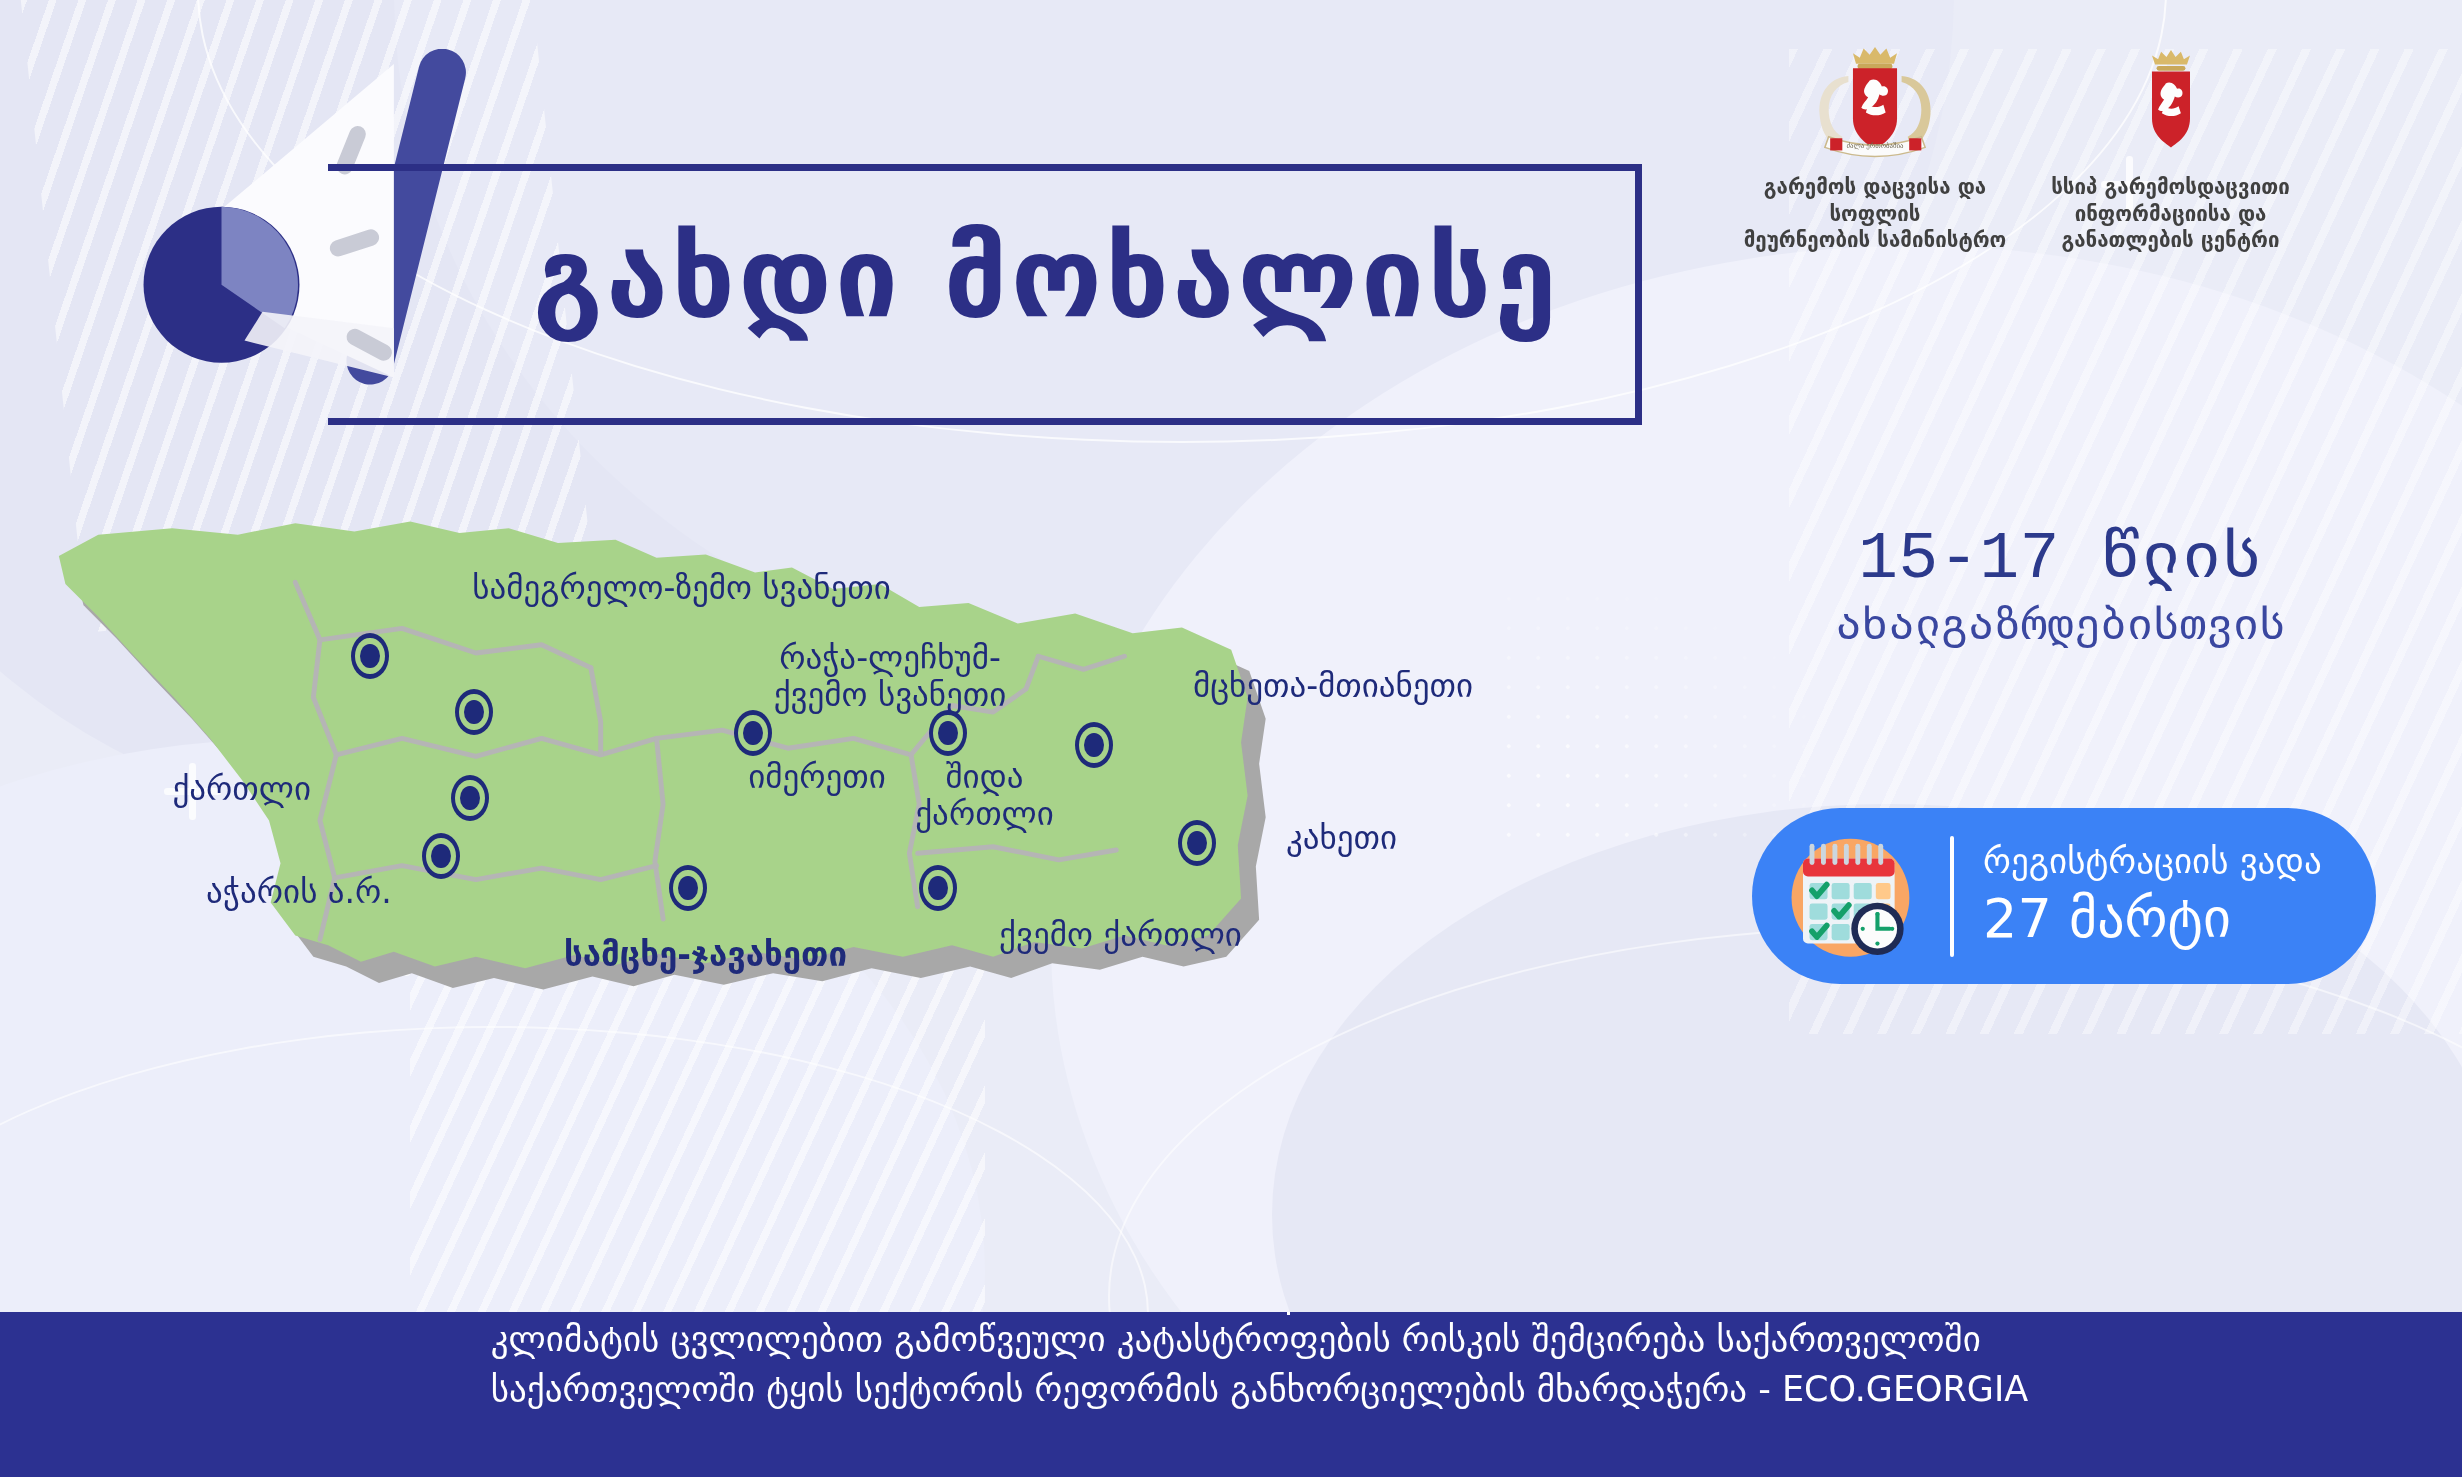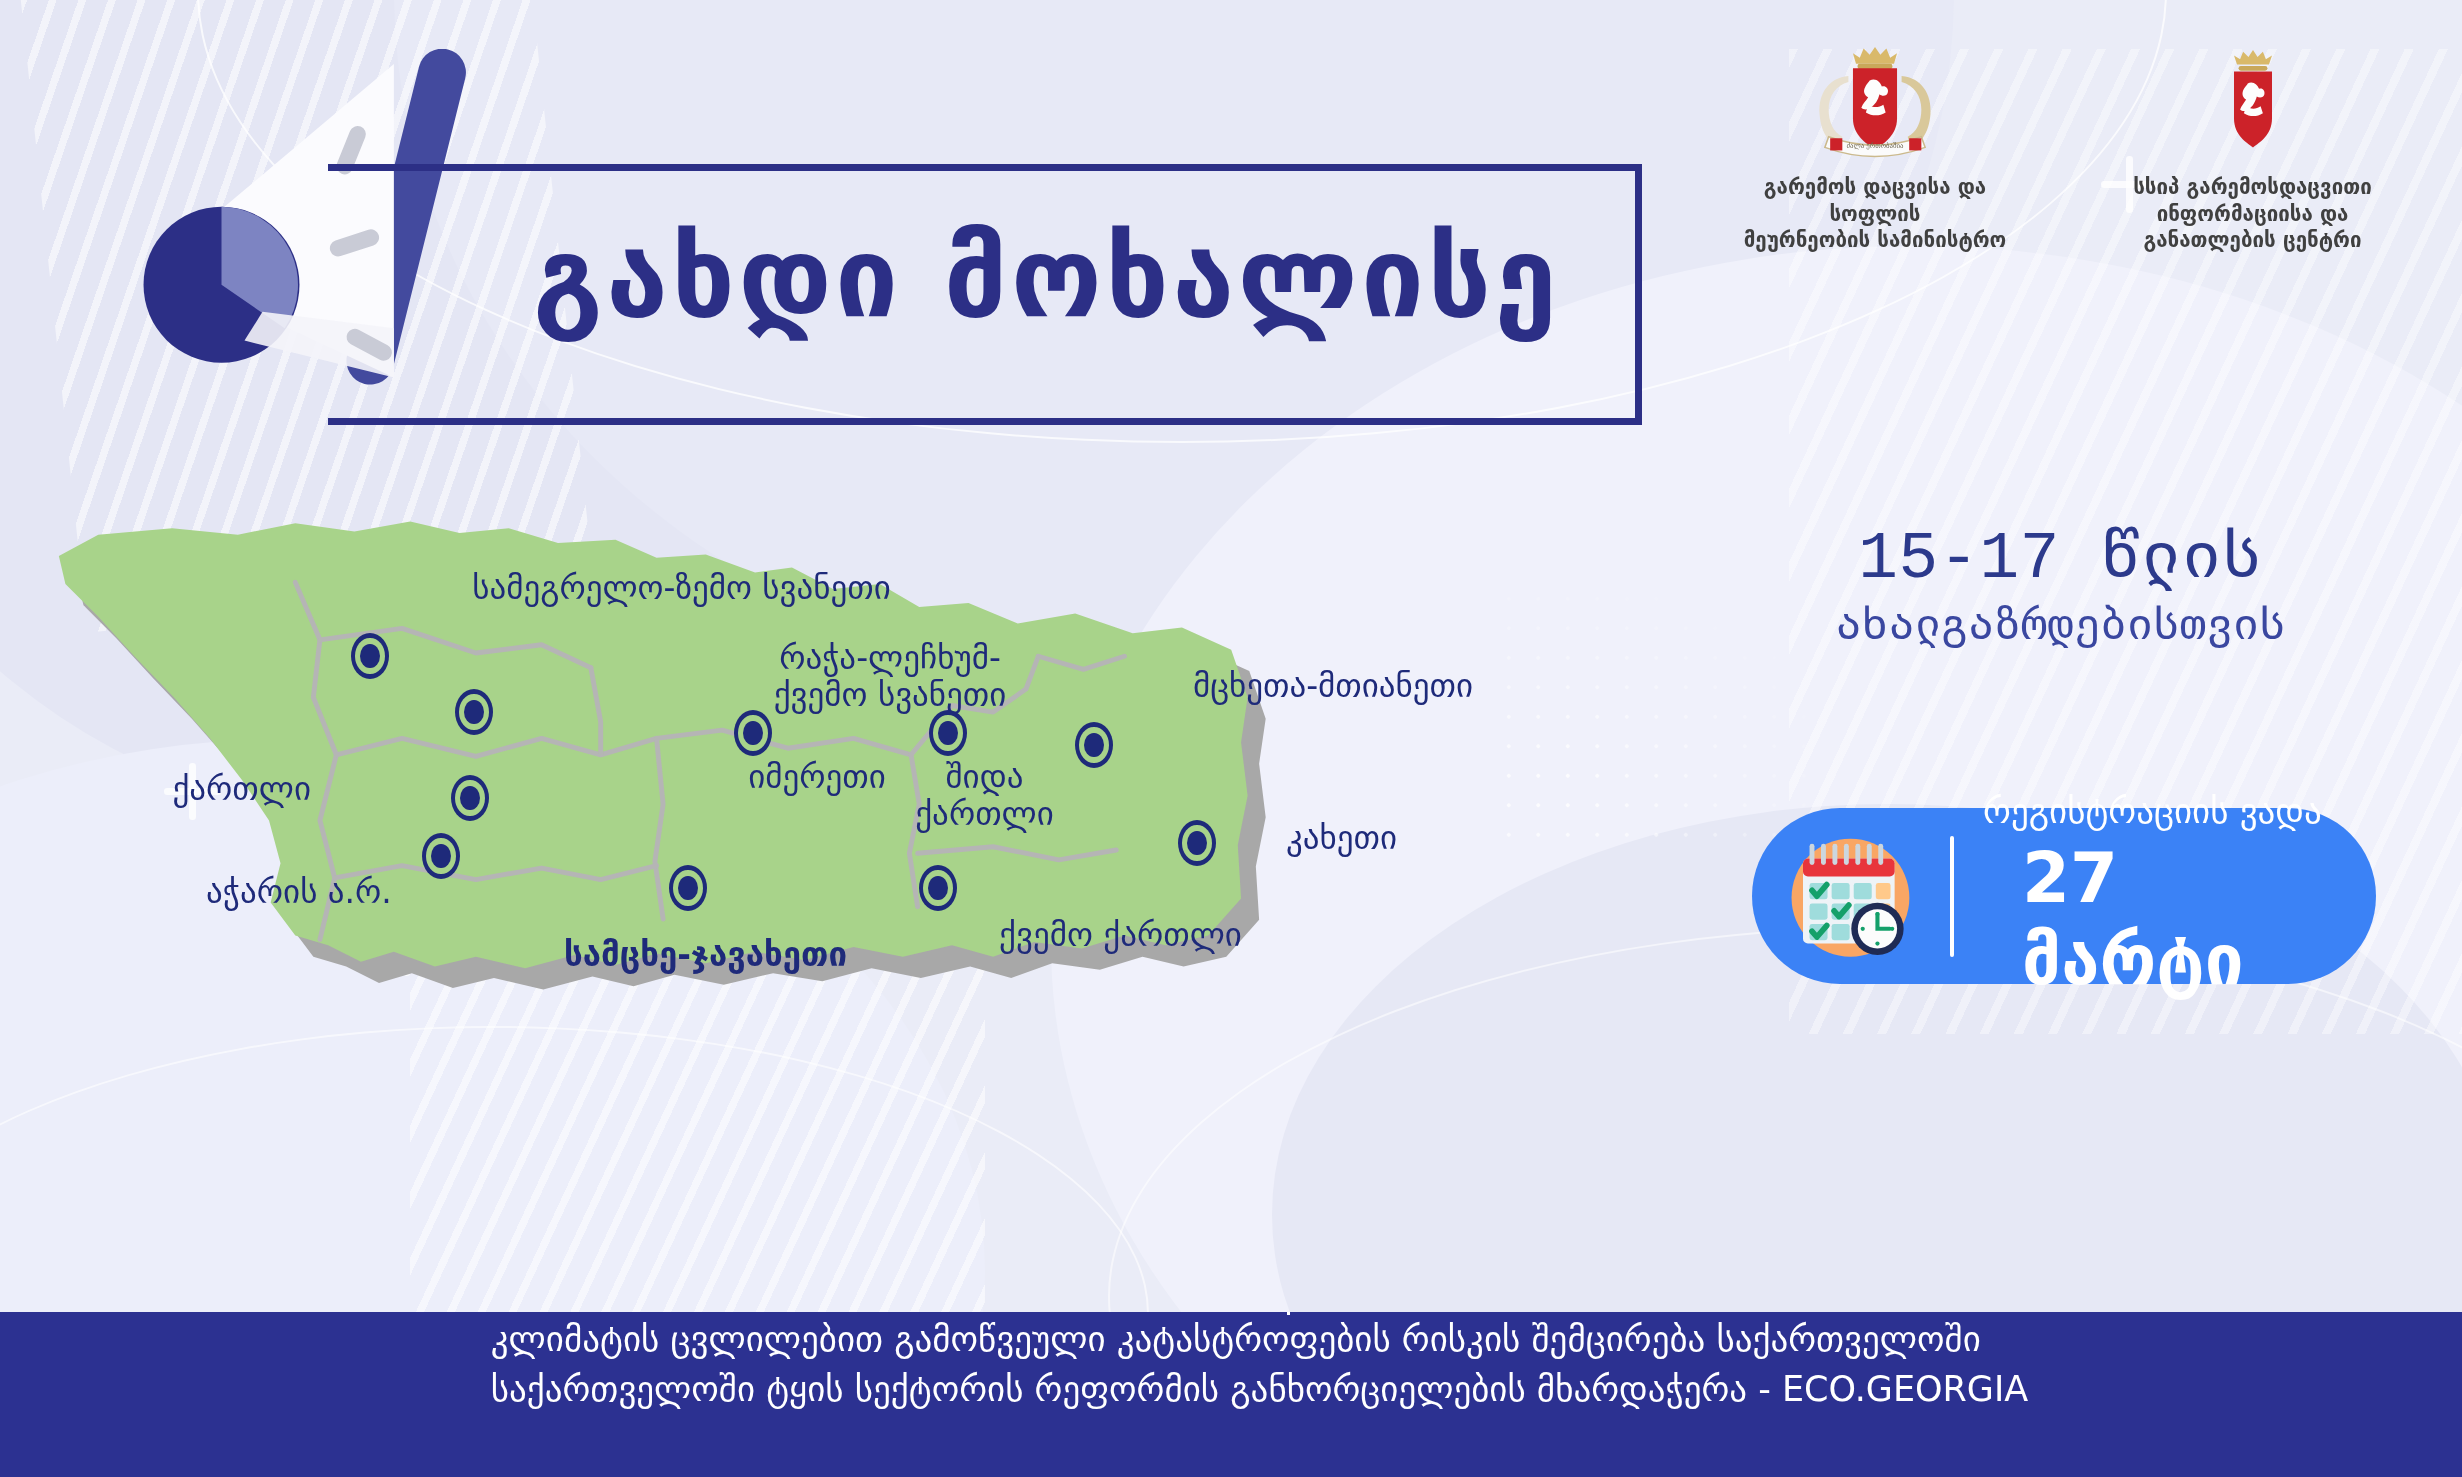--- a/index.html
+++ b/index.html
@@ -115,21 +115,21 @@
     font-size:112px; line-height:1;
     font-weight:700;
     color:#2c2f86;
     letter-spacing:3.3px;
     white-space:nowrap;
     font-family:"DejaVu Sans","Liberation Sans",sans-serif;
   }
 
   
   #logos { position:absolute; left:1715px; top:41px; width:706px; height:213px;
-           display:flex; gap:82px; }
+           display:flex; }
   .logo-col { display:flex; flex-direction:column; align-items:center; width:320px; }
   .logo-caption {
     margin-top:11.5px; text-align:center;
     font-size:20.5px; line-height:1.3; font-weight:700; color:#404040;
     font-family:"DejaVu Sans","Liberation Sans",sans-serif;
     white-space:pre-line;
   }
   .logo-col.second { width:271px; }
   .logo-col.second .logo-caption { font-size:20.5px; }
 
@@ -176,21 +176,21 @@
     width:624px; height:176px;
     background:#3b82f6;
     border-radius:89px;
     display:flex; align-items:center; gap:29.5px;
     padding:0 33px;
   }
   #calendar-icon { width:135px; height:135px; flex:0 0 135px; position:relative; }
   .badge-divider { width:4.1px; height:121px; background:#ffffff; border-radius:2.5px; flex:0 0 4.1px; }
   .badge-text { color:#ffffff; font-family:"DejaVu Sans","Liberation Sans",sans-serif; }
   #deadline-label { font-size:35px; line-height:1.2; }
-  #deadline-date { font-size:69px; font-weight:700; line-height:1.2; margin-top:4.9px;margin-left:39px; }
+  #deadline-date { font-size:54px; font-weight:400; line-height:1.2; margin-top:4.9px; }
 
   
   #footer {
     position:absolute; left:0; top:1312px; width:2462px; height:166px;
     background:#2c3191;
     display:flex; align-items:center;flex-direction:column;
   }
   #footer-bar { width:3.3px; height:82px; background:#ffffff; margin-left:115px; flex:0 0 3.3px; }
   #footer-text {
     margin-left:57px; color:#ffffff;

